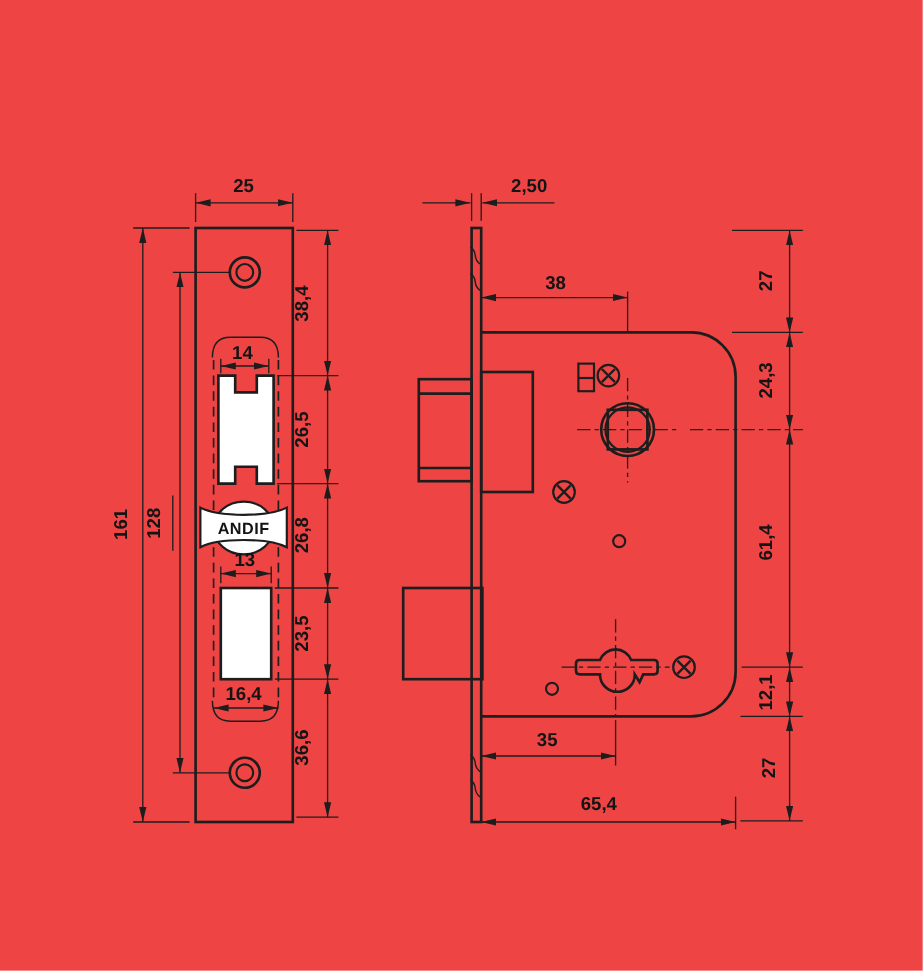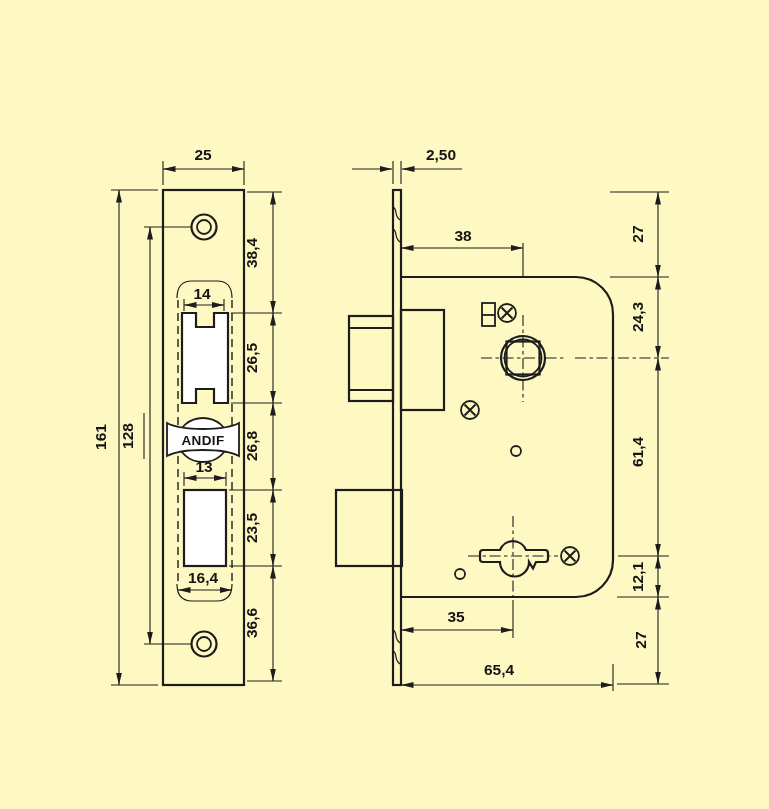--- a/index.html
+++ b/index.html
@@ -1,16 +1,16 @@
 <!DOCTYPE html>
 <html><head>
 <meta charset="utf-8">
 <style>
   html,body{margin:0;padding:0;background:#fff;}
-  .page{width:769px;height:809px;background:#fef9c3;position:relative;font-family:"Liberation Sans",sans-serif;}
+  .page{width:769px;height:809px;background:#ef4444;position:relative;font-family:"Liberation Sans",sans-serif;}
   svg{display:block;}
   .o  {stroke:#1d1d1d;stroke-width:2.2;fill:none;stroke-linejoin:miter;stroke-linecap:butt;}
   .ow {stroke:#1d1d1d;stroke-width:2.2;fill:#fff;}
   .m  {stroke:#1d1d1d;stroke-width:1.8;fill:none;}
   .mw {stroke:#1d1d1d;stroke-width:1.8;fill:#fff;}
   .d  {stroke:#1d1d1d;stroke-width:1.1;fill:none;}
   .hd {stroke:#1d1d1d;stroke-width:1.4;fill:none;stroke-dasharray:8 5;}
   .cl {stroke:#1d1d1d;stroke-width:1.1;fill:none;stroke-dasharray:11 3.5 3.5 3.5;}
   .bm {stroke:#1d1d1d;stroke-width:1.2;fill:none;}
   .x  {stroke:#1d1d1d;stroke-width:2;fill:none;}

